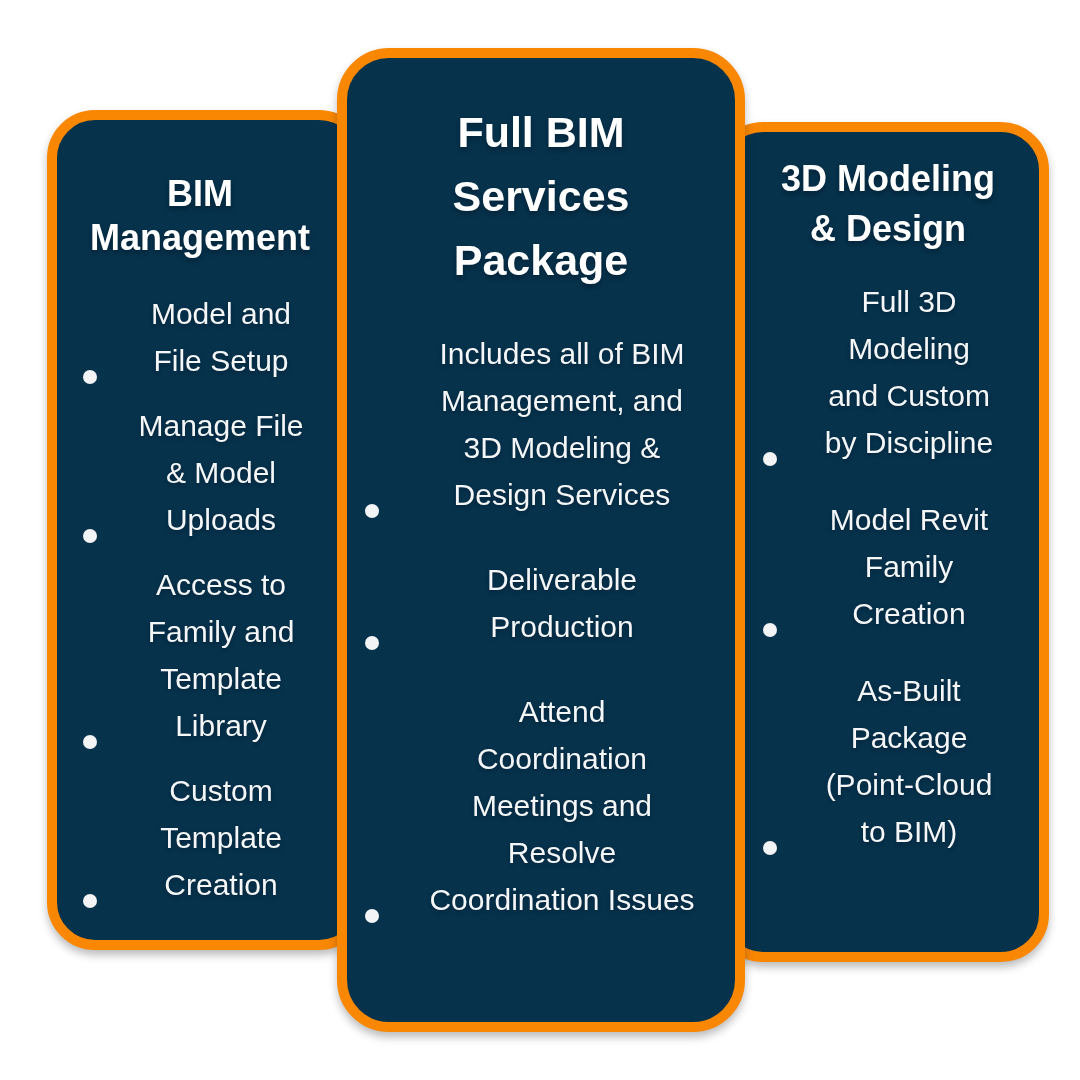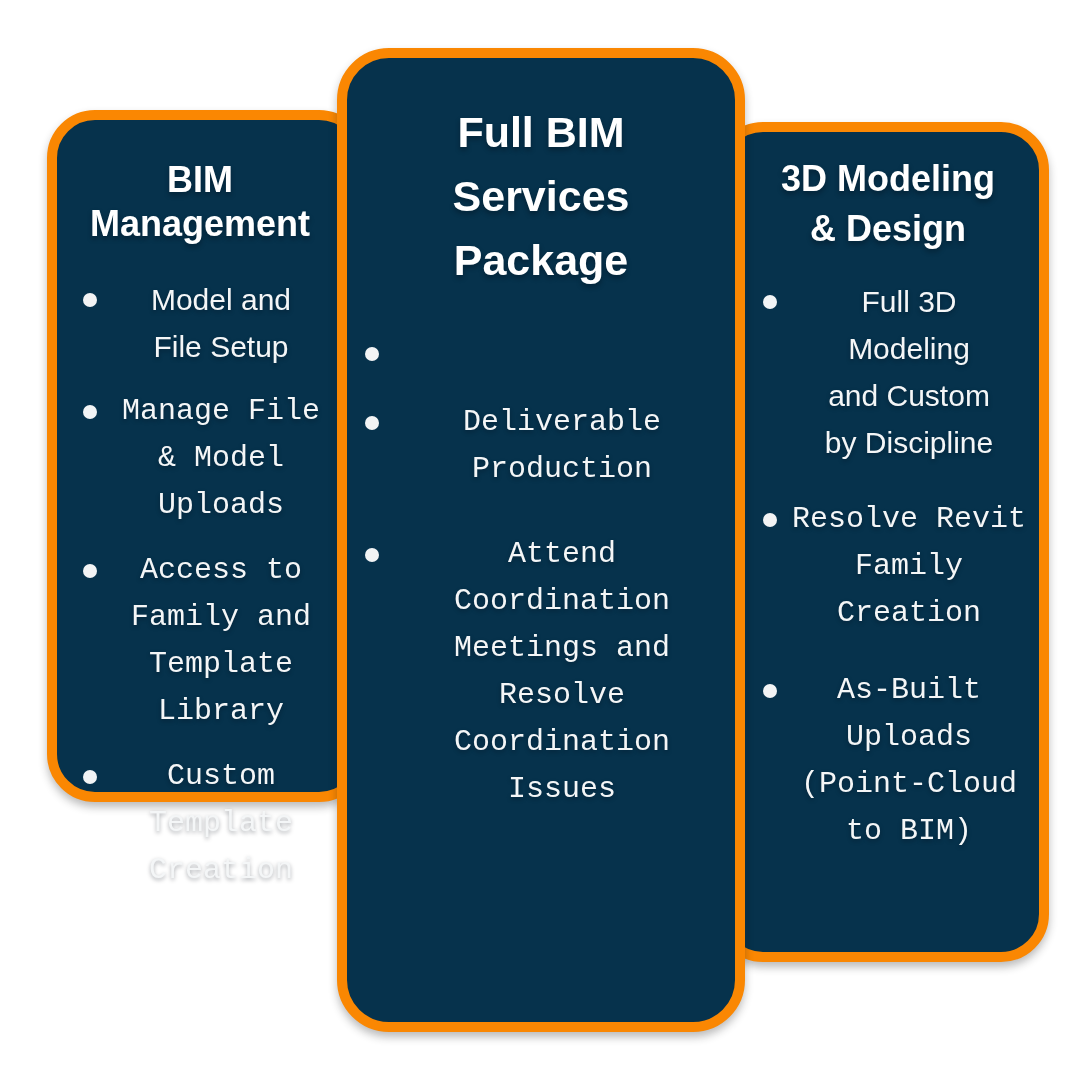--- a/index.html
+++ b/index.html
@@ -19,24 +19,24 @@
   }
   .canvas { position: relative; width: 1080px; height: 1080px; }
 
   .card {
     position: absolute;
     background: var(--card-fill);
     border: 10px solid var(--card-border);
     box-shadow: 0 5px 9px rgba(30, 30, 30, 0.30);
   }
   .card--left {
-    left: 47px; top: 110px; width: 320px; height: 692px;
+    left: 47px; top: 110px; width: 320px; height: 840px;
     border-radius: 48px; z-index: 1;
     --gap: 18px; --tfs: 36px; --tlh: 44px; --tmb: 30px;
-    padding: 38px 26px 0 12px;
+    padding: 52px 26px 0 12px;
   }
   .card--center {
     left: 337px; top: 48px; width: 408px; height: 984px;
     border-radius: 52px; z-index: 3;
     --gap: 38px; --tfs: 43px; --tlh: 64px; --tmb: 38px;
     padding: 42px 4px 0 4px;
   }
   .card--right {
     left: 715px; top: 122px; width: 334px; height: 840px;
     border-radius: 48px; z-index: 1;
@@ -49,22 +49,22 @@
     font-size: var(--tfs);
     line-height: var(--tlh);
     font-weight: 700;
     text-align: center;
     white-space: pre-line;
     margin-bottom: var(--tmb);
     text-shadow: 0 3px 5px rgba(0, 12, 22, 0.40);
   }
 
   .item-list { list-style: none; }
-  .item { display: flex; align-items: flex-start; }
-  .item + .item { margin-top: var(--gap); font-family: Liberation Mono, monospace; }
+  .item { display: flex; align-items: flex-end; }
+  .item + .item { margin-top: var(--gap); }
 
   .bullet-col {
     flex: none;
     width: 42px;
     display: flex;
     justify-content: center;
   }
   .bullet {
     width: 14px; height: 14px;
     border-radius: 50%;
@@ -127,20 +127,24 @@
 
   <section class="card card--center">
     <h2 class="card-title">Full BIM
 Services
 Package</h2>
     <ul class="item-list">
       <li class="item">
         <span class="bullet-col">
             <span class="bullet"></span>
           </span>
+        <span class="item-text">Includes all of BIM
+Management, and
+3D Modeling &amp;
+Design Services</span>
       </li>
       <li class="item">
         <span class="bullet-col">
             <span class="bullet"></span>
           </span>
         <span class="item-text">Deliverable
 Production</span>
       </li>
       <li class="item">
         <span class="bullet-col">
@@ -165,29 +169,29 @@
           </span>
         <span class="item-text">Full 3D
 Modeling
 and Custom
 by Discipline</span>
       </li>
       <li class="item">
         <span class="bullet-col">
             <span class="bullet"></span>
           </span>
-        <span class="item-text">Resolve Revit
+        <span class="item-text">Model Revit
 Family
 Creation</span>
       </li>
       <li class="item">
         <span class="bullet-col">
             <span class="bullet"></span>
           </span>
         <span class="item-text">As-Built
-Uploads
+Package
 (Point-Cloud
 to BIM)</span>
       </li>
     </ul>
   </section>
 
 </div>
 
 </body></html>

